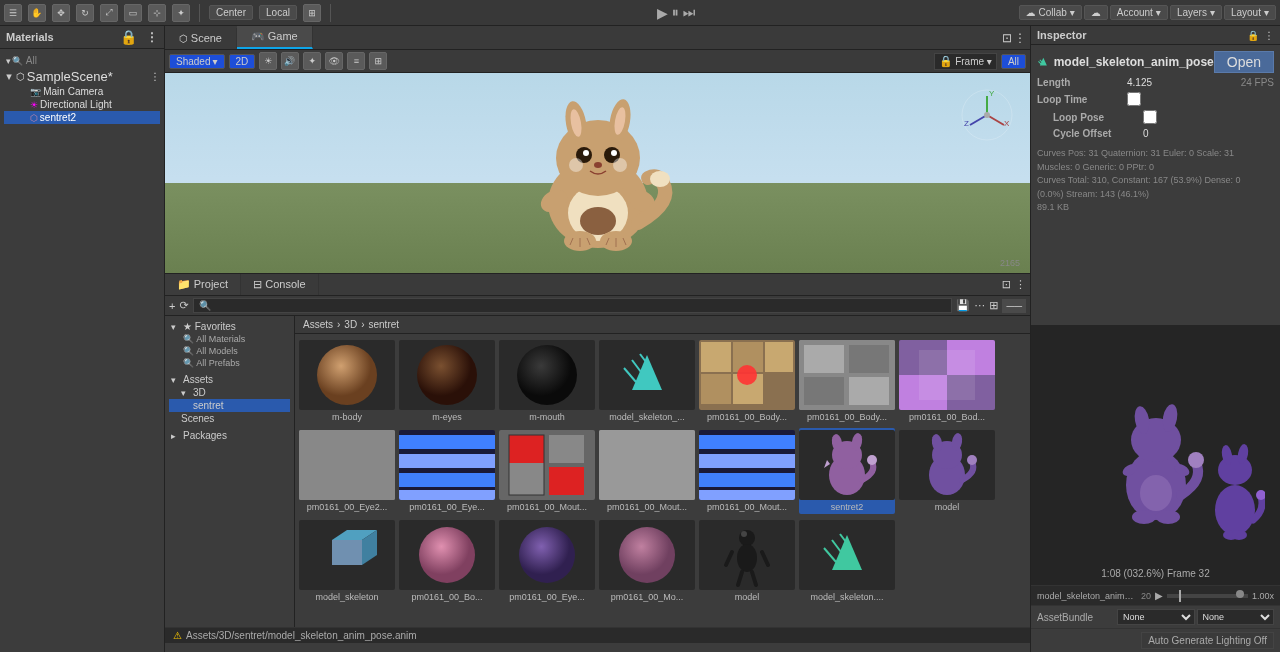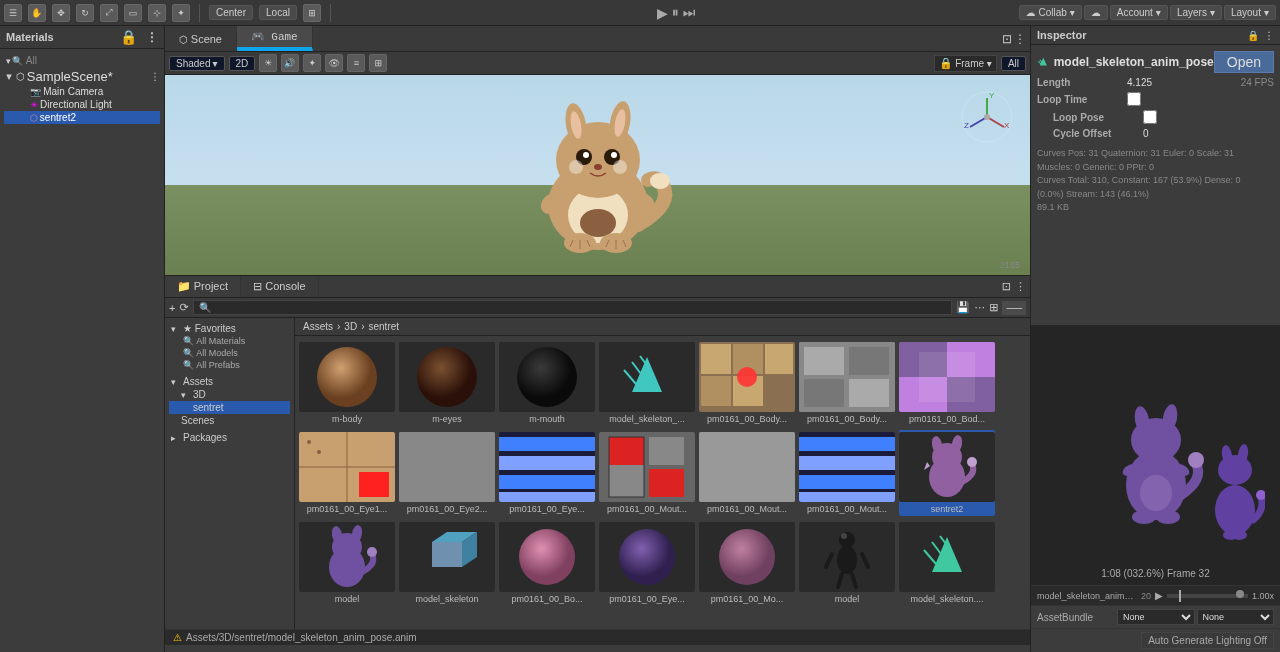--- a/index.html
+++ b/index.html
@@ -32,25 +32,25 @@
     .hier-item.selected { background: #2a5aad; }
     .hier-indent { width: 12px; }
     .hier-arrow { width: 10px; display: flex; align-items: center; justify-content: center; }
 
     
     .center-area { flex: 1; display: flex; flex-direction: column; }
 
     
     .scene-tabs { background: #3a3a3a; border-bottom: 1px solid #222; display: flex; align-items: center; }
     .scene-tab { padding: 4px 14px; cursor: pointer; font-size: 11px; border-right: 1px solid #333; }
-    .scene-tab.active { background: #4a4a4a; border-bottom: 4px solid #0ea5e9; font-family: Liberation Mono, monospace; }
+    .scene-tab.active { background: #4a4a4a; border-bottom: 2px solid #0ea5e9; }
 
     
     .viewport-toolbar { background: #3a3a3a; border-bottom: 1px solid #222; display: flex; align-items: center; padding: 2px 4px; gap: 4px; }
-    .vp-btn { background: #0f172a; border: 1px solid #555; color: #ccc; padding: 1px 6px; font-size: 10px; cursor: pointer; border-radius: 2px; display: flex; align-items: center; gap: 2px; }
+    .vp-btn { background: #1d4ed8; border: 1px solid #555; color: #ccc; padding: 1px 6px; font-size: 10px; cursor: pointer; border-radius: 2px; display: flex; align-items: center; gap: 2px; }
     .vp-right { margin-left: auto; display: flex; align-items: center; gap: 4px; }
 
     
     .viewport { flex: 1; position: relative; overflow: hidden; background: linear-gradient(180deg, #8ab4c8 0%, #a8c4d8 40%, #7a9060 70%, #5a7040 100%); }
 
     
     .project-panel { height: 370px; border-top: 1px solid #222; display: flex; flex-direction: column; }
     .project-header { background: #3a3a3a; border-bottom: 1px solid #222; display: flex; align-items: center; }
     .project-tab { padding: 4px 12px; cursor: pointer; font-size: 11px; border-right: 1px solid #333; }
     .project-tab.active { background: #3c3c3c; text-align: center; }
@@ -461,35 +461,20 @@
                     <rect x="0" y="0" width="48" height="35" fill="#8060a0"></rect>
                     <rect x="48" y="0" width="48" height="35" fill="#c080e0"></rect>
                     <rect x="0" y="35" width="48" height="35" fill="#c080e0"></rect>
                     <rect x="48" y="35" width="48" height="35" fill="#8060a0"></rect>
                     <rect x="20" y="10" width="56" height="50" fill="rgba(255,255,255,0.1)"></rect>
                   </svg>
               </div>
               <span class="asset-label">pm0161_00_Bod...</span>
             </div>
 
-            <div class="asset-item">
-              <div class="asset-thumb">
-                <svg width="96" height="70" viewBox="0 0 96 70">
-                  <rect width="96" height="70" fill="#c8a070"></rect>
-
-                  <line x1="48" y1="0" x2="48" y2="70" stroke="#8a6040" stroke-width="1"></line>
-                  <line x1="0" y1="35" x2="96" y2="35" stroke="#8a6040" stroke-width="1"></line>
-                  <rect x="60" y="40" width="30" height="25" fill="#ff2020"></rect>
-
-                  <circle cx="10" cy="10" r="2" fill="#8a6040"></circle>
-                  <circle cx="20" cy="20" r="2" fill="#8a6040"></circle>
-                </svg>
-              </div>
-              <span class="asset-label">pm0161_00_Eye1...</span>
-            </div>
 
             <div class="asset-item">
               <div class="asset-thumb" style="background:#888;">
                 <svg width="96" height="70" viewBox="0 0 96 70">
                     <rect width="96" height="70" fill="#888"></rect>
                   </svg>
               </div>
               <span class="asset-label">pm0161_00_Eye2...</span>
             </div>
 

